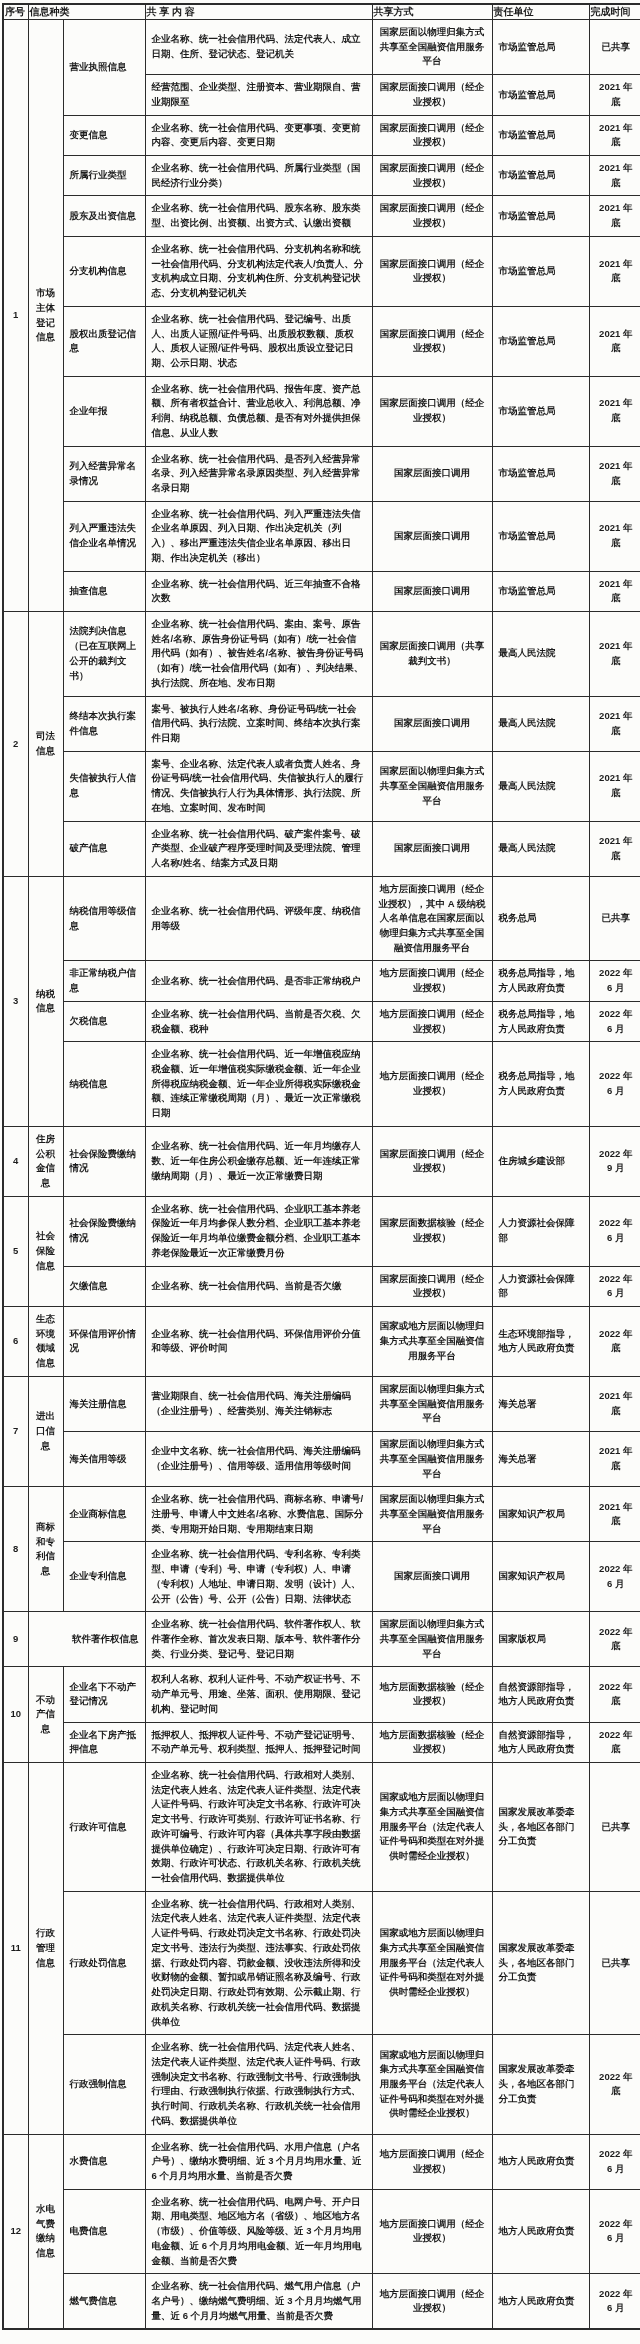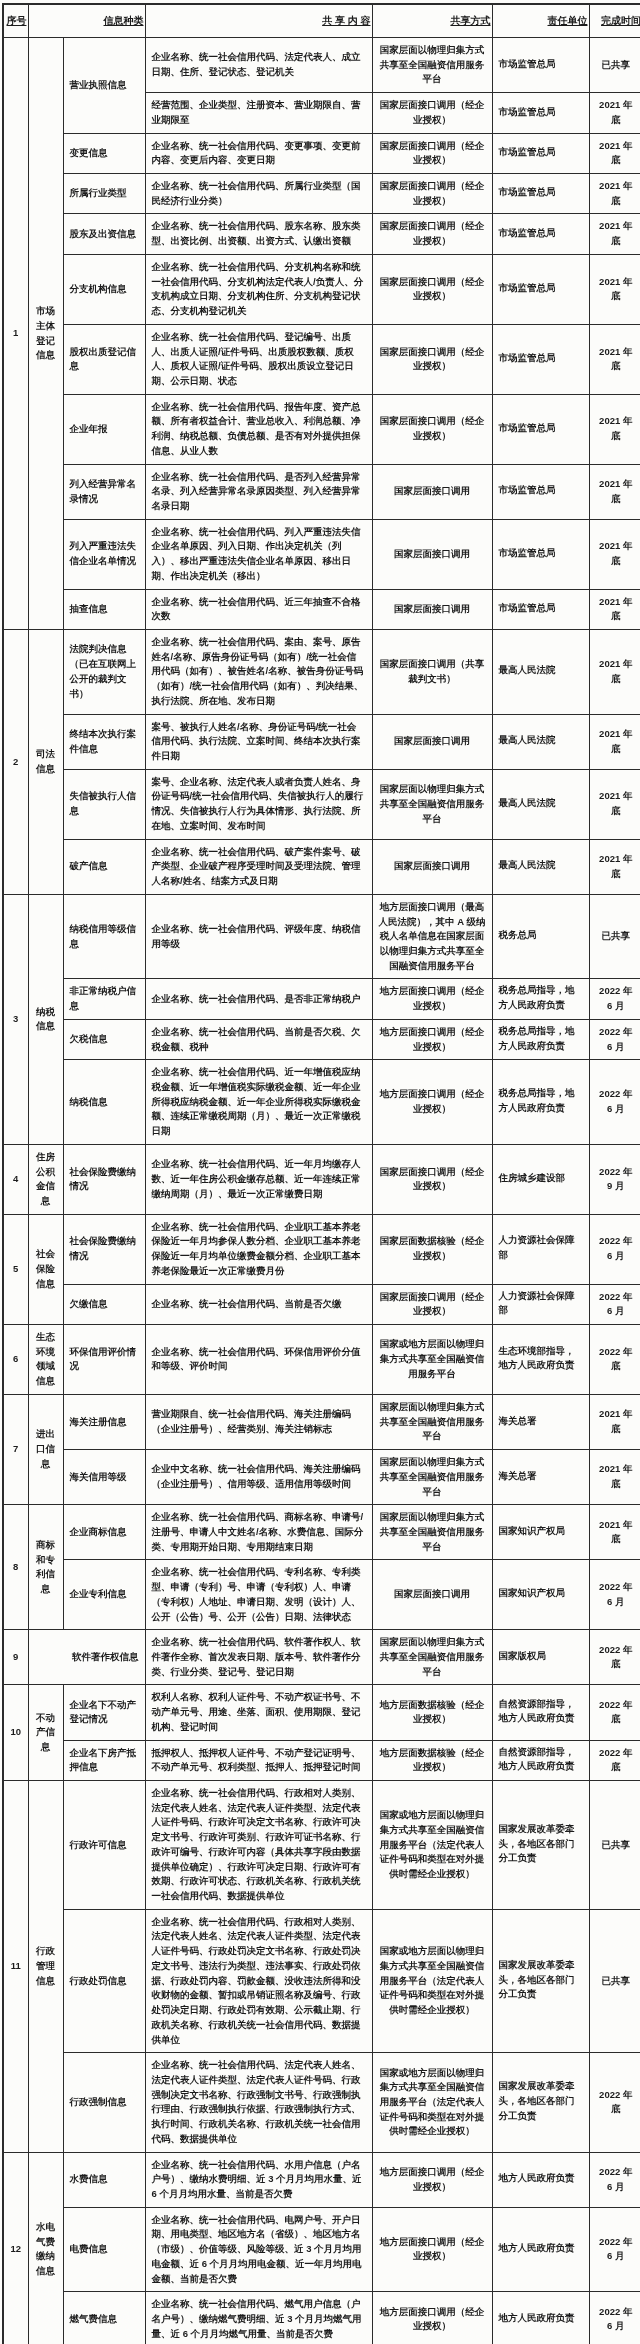--- a/index.html
+++ b/index.html
@@ -7,35 +7,34 @@
     width:640px;min-height:2344px;box-sizing:border-box;
     background:#fcfcfa;padding:3px 2px;
     font-family:"Liberation Sans","DejaVu Sans",sans-serif;
   }
   table.share{
     width:636px;table-layout:fixed;border-collapse:collapse;
     border:2px solid #2b2b2b;color:#1c1c1c;
   }
   table.share th,table.share td{border:1px solid #2b2b2b;}
   table.share th{
-    font-size:10px;font-weight:bold;padding:9px 1px;text-align:right;
+    font-size:10px;font-weight:bold;padding:0 1px;text-align:left;
     vertical-align:middle;
-    text-decoration:underline;
   }
   table.share td{
     font-size:9.5px;line-height:1.55;font-weight:600;
     padding:5px 6px;vertical-align:middle;word-break:break-all;
   }
   td.c-no{text-align:center;padding:2px 1px;}
   td.c-group{text-align:center;padding:2px 7px;line-height:1.5;}
   td.c-group-span{text-align:right;padding:2px 2px;}
   td.c-type{padding:5px 5px;}
   td.c-content{padding:5px 6px;}
   td.c-method{padding:5px 5px;text-align:center;}
-  td.c-unit{padding:5px 5px;font-family:Liberation Mono, monospace;}
+  td.c-unit{padding:5px 5px;}
   td.c-time{text-align:center;padding:5px 1px;}
 </style>
 </head>
 <body>
 
 <div class="page">
   <table class="share">
     <colgroup>
       <col style="width:25px">
       <col style="width:35px">
@@ -162,21 +161,21 @@
           <td class="c-content">企业名称、统一社会信用代码、破产案件案号、破产类型、企业破产程序受理时间及受理法院、管理人名称/姓名、结案方式及日期</td>
           <td class="c-method">国家层面接口调用</td>
           <td class="c-unit">最高人民法院</td>
           <td class="c-time">2021 年底</td>
         </tr>
         <tr>
           <td class="c-no" rowspan="4">3</td>
           <td class="c-group" rowspan="4">纳税信息</td>
           <td class="c-type">纳税信用等级信息</td>
           <td class="c-content">企业名称、统一社会信用代码、评级年度、纳税信用等级</td>
-          <td class="c-method">地方层面接口调用（最高人民法院），其中 A 级纳税人名单信息在国家层面以物理归集方式共享至全国融资信用服务平台</td>
+          <td class="c-method">地方层面接口调用（经企业授权），其中 A 级纳税人名单信息在国家层面以物理归集方式共享至全国融资信用服务平台</td>
           <td class="c-unit">税务总局</td>
           <td class="c-time">已共享</td>
         </tr>
         <tr>
           <td class="c-type">非正常纳税户信息</td>
           <td class="c-content">企业名称、统一社会信用代码、是否非正常纳税户</td>
           <td class="c-method">地方层面接口调用（经企业授权）</td>
           <td class="c-unit">税务总局指导，地方人民政府负责</td>
           <td class="c-time">2022 年 6 月</td>
         </tr>

